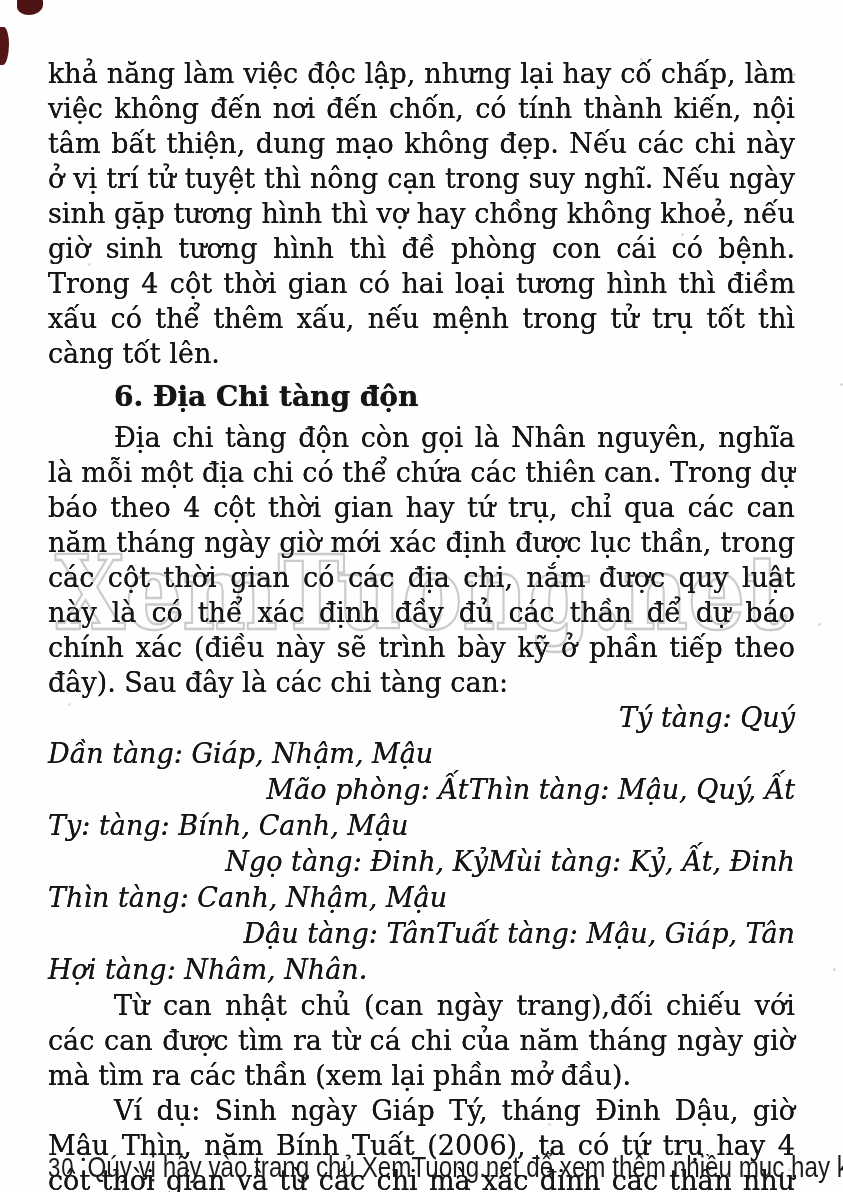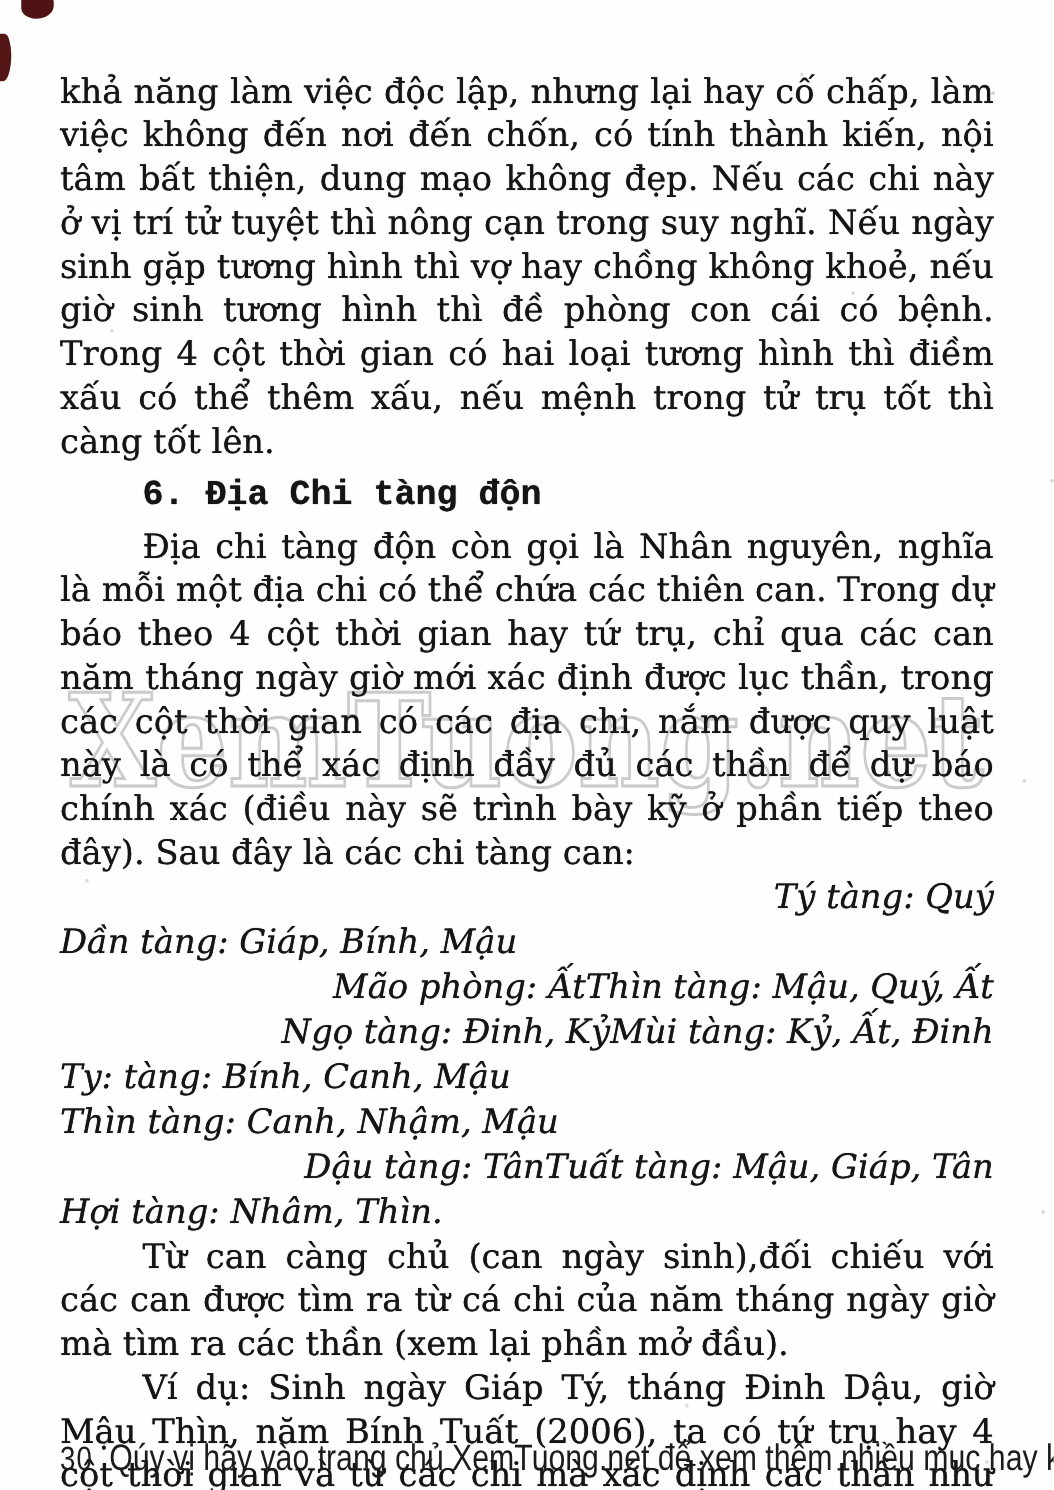--- a/index.html
+++ b/index.html
@@ -41,21 +41,20 @@
     text-align: justify;
     text-shadow: 0 0 .6px currentColor;
   }
   .indent { text-indent: 66px; }
   .heading {
     margin: 8px 0 5px 66px;
     font-size: 28px;
     line-height: 36px;
     font-weight: bold;
     text-shadow: 0 0 .7px currentColor;
-    font-family: Liberation Mono, monospace;
   }
   .em-seg { }
   .tang-list { margin: 0; }
   .tang-row {
     font-style: italic;
     font-size: 27px;
     line-height: 36px;
     text-shadow: 0 0 .6px currentColor;
     white-space: nowrap;
   }
@@ -88,39 +87,39 @@
     <p class="body-text">khả năng làm việc độc lập, nhưng lại hay cố chấp, làm việc không đến nơi đến chốn, có tính thành kiến, nội tâm bất thiện, dung mạo không đẹp. Nếu các chi này ở vị trí tử tuyệt thì nông cạn trong suy nghĩ. Nếu ngày sinh gặp tương hình  thì vợ hay chồng không khoẻ, nếu giờ sinh tương hình thì đề phòng con cái có bệnh. Trong 4 cột thời gian có hai loại tương hình thì điềm xấu có thể thêm xấu, nếu mệnh trong tử trụ tốt thì càng tốt lên.</p>
 
     <h2 class="heading">6. Địa Chi tàng độn</h2>
 
     <p class="body-text indent"><span>Địa chi tàng độn còn gọi là Nhân nguyên, nghĩa là mỗi một địa chi có thể chứa các thiên can. Trong dự báo theo 4 cột thời gian hay tứ trụ, </span><span class="em-seg">chỉ qua các can năm tháng ngày giờ mới xác định được lục thần</span><span>, trong các cột thời gian có các địa chi, nắm được quy luật này là có thể xác định đầy đủ các thần để dự báo chính xác (điều này sẽ trình bày kỹ ở phần tiếp theo đây). Sau đây là các chi tàng can:</span></p>
 
     <div class="tang-list" id="tang-list">
         <div class="tang-row pair">
           <span class="tang-left">Tý tàng: Quý</span>
         </div>
-        <div class="tang-row full"><span class="tang-left">Dần tàng: Giáp, Bính, Mậu</span></div>
+        <div class="tang-row full"><span class="tang-left">Dần tàng: Giáp, Nhậm, Mậu</span></div>
         <div class="tang-row pair">
           <span class="tang-left">Mão phòng: Ất</span>
           <span class="tang-right">Thìn tàng: Mậu, Quý, Ất</span>
         </div>
+        <div class="tang-row full"><span class="tang-left">Ty: tàng: Bính, Canh, Mậu</span></div>
         <div class="tang-row pair">
           <span class="tang-left">Ngọ tàng: Đinh, Kỷ</span>
           <span class="tang-right">Mùi tàng: Kỷ, Ất, Đinh</span>
         </div>
-        <div class="tang-row full"><span class="tang-left">Ty: tàng: Bính, Canh, Mậu</span></div>
         <div class="tang-row full"><span class="tang-left">Thìn tàng: Canh, Nhậm, Mậu</span></div>
         <div class="tang-row pair">
           <span class="tang-left">Dậu tàng: Tân</span>
           <span class="tang-right">Tuất tàng: Mậu, Giáp, Tân</span>
         </div>
-        <div class="tang-row full"><span class="tang-left">Hợi tàng: Nhâm, Thìn.</span></div>
+        <div class="tang-row full"><span class="tang-left">Hợi tàng: Nhâm, Nhân.</span></div>
       </div>
 
-    <p class="body-text indent">Từ can càng chủ (can ngày sinh),đối chiếu với các can được tìm ra từ cá chi của năm tháng ngày giờ mà tìm ra các thần (xem lại phần mở đầu).</p>
+    <p class="body-text indent">Từ can nhật chủ (can ngày trang),đối chiếu với các can được tìm ra từ cá chi của năm tháng ngày giờ mà tìm ra các thần (xem lại phần mở đầu).</p>
 
     <p class="body-text indent">Ví dụ: Sinh ngày Giáp Tý, tháng Đinh Dậu, giờ Mậu Thìn, năm Bính Tuất (2006), ta có tứ trụ hay 4 cột thời gian và từ các chi mà xác định các thần như sau:</p>
 
   </div>
 
   <div class="footer">
     <span class="page-num">30</span>
     <span class="promo">Qúy vị hãy vào trang chủ XemTuong.net để xem thêm nhiều mục hay khác</span>
   </div>
 

